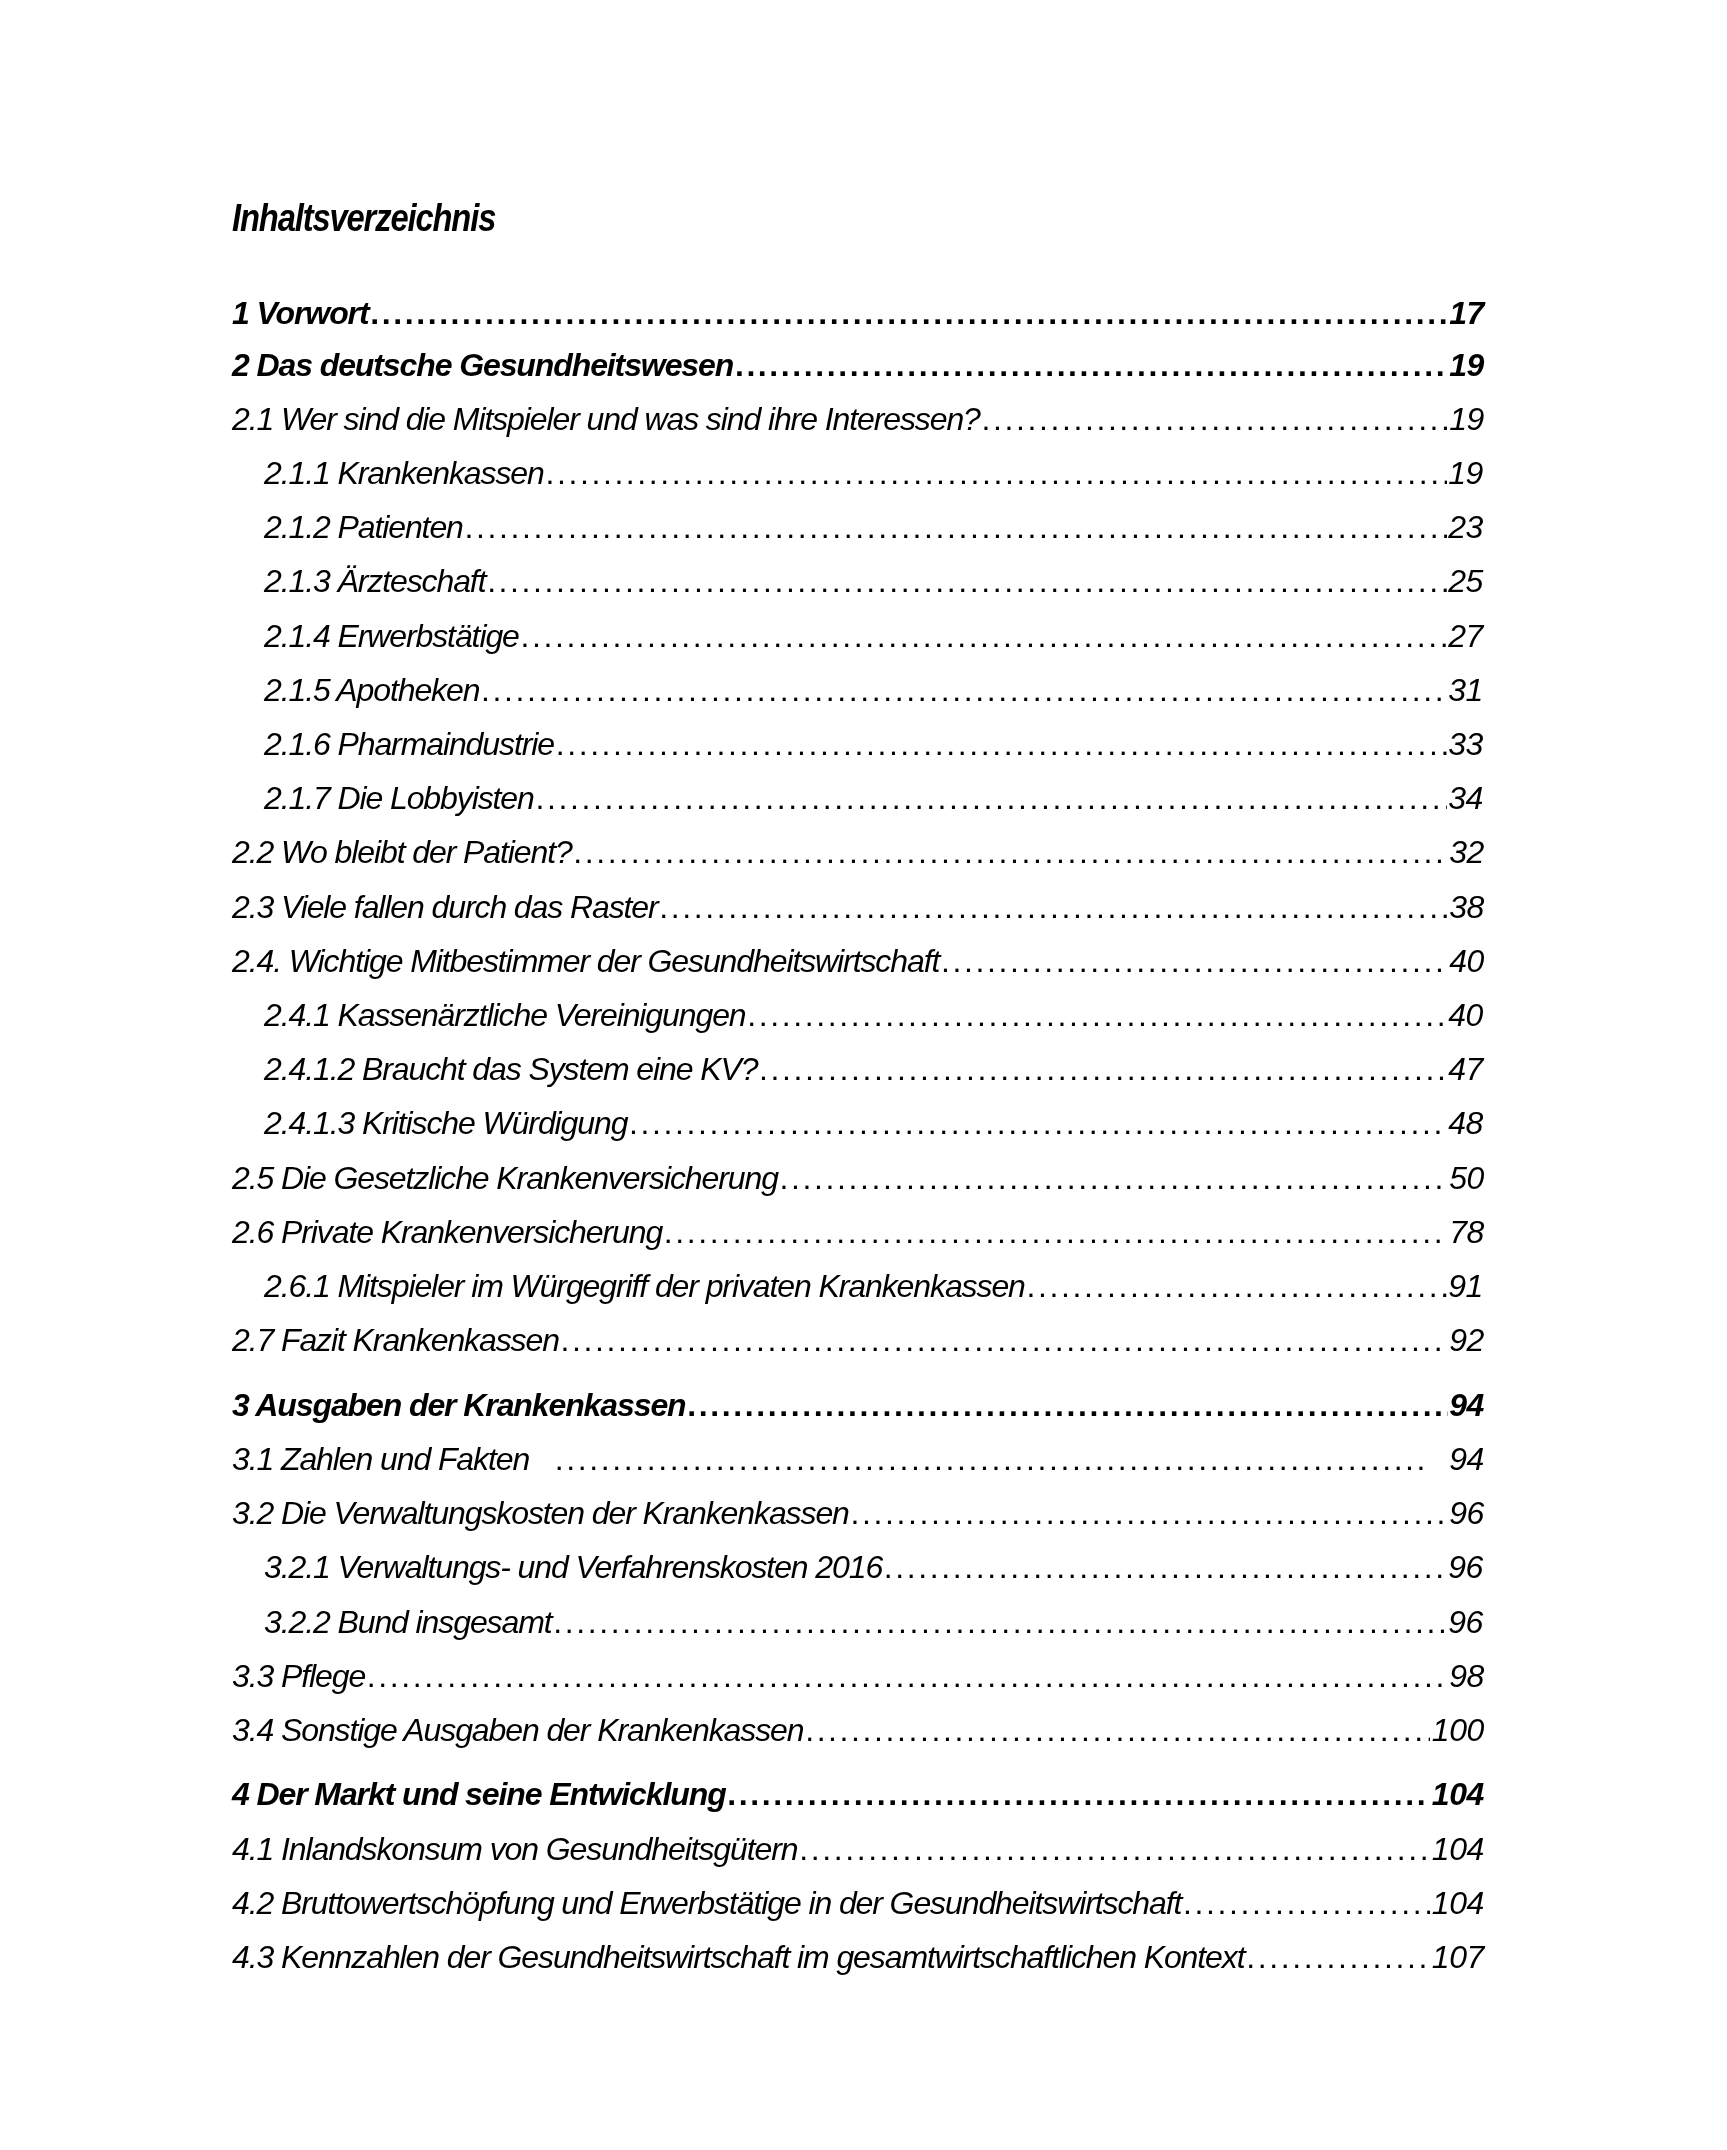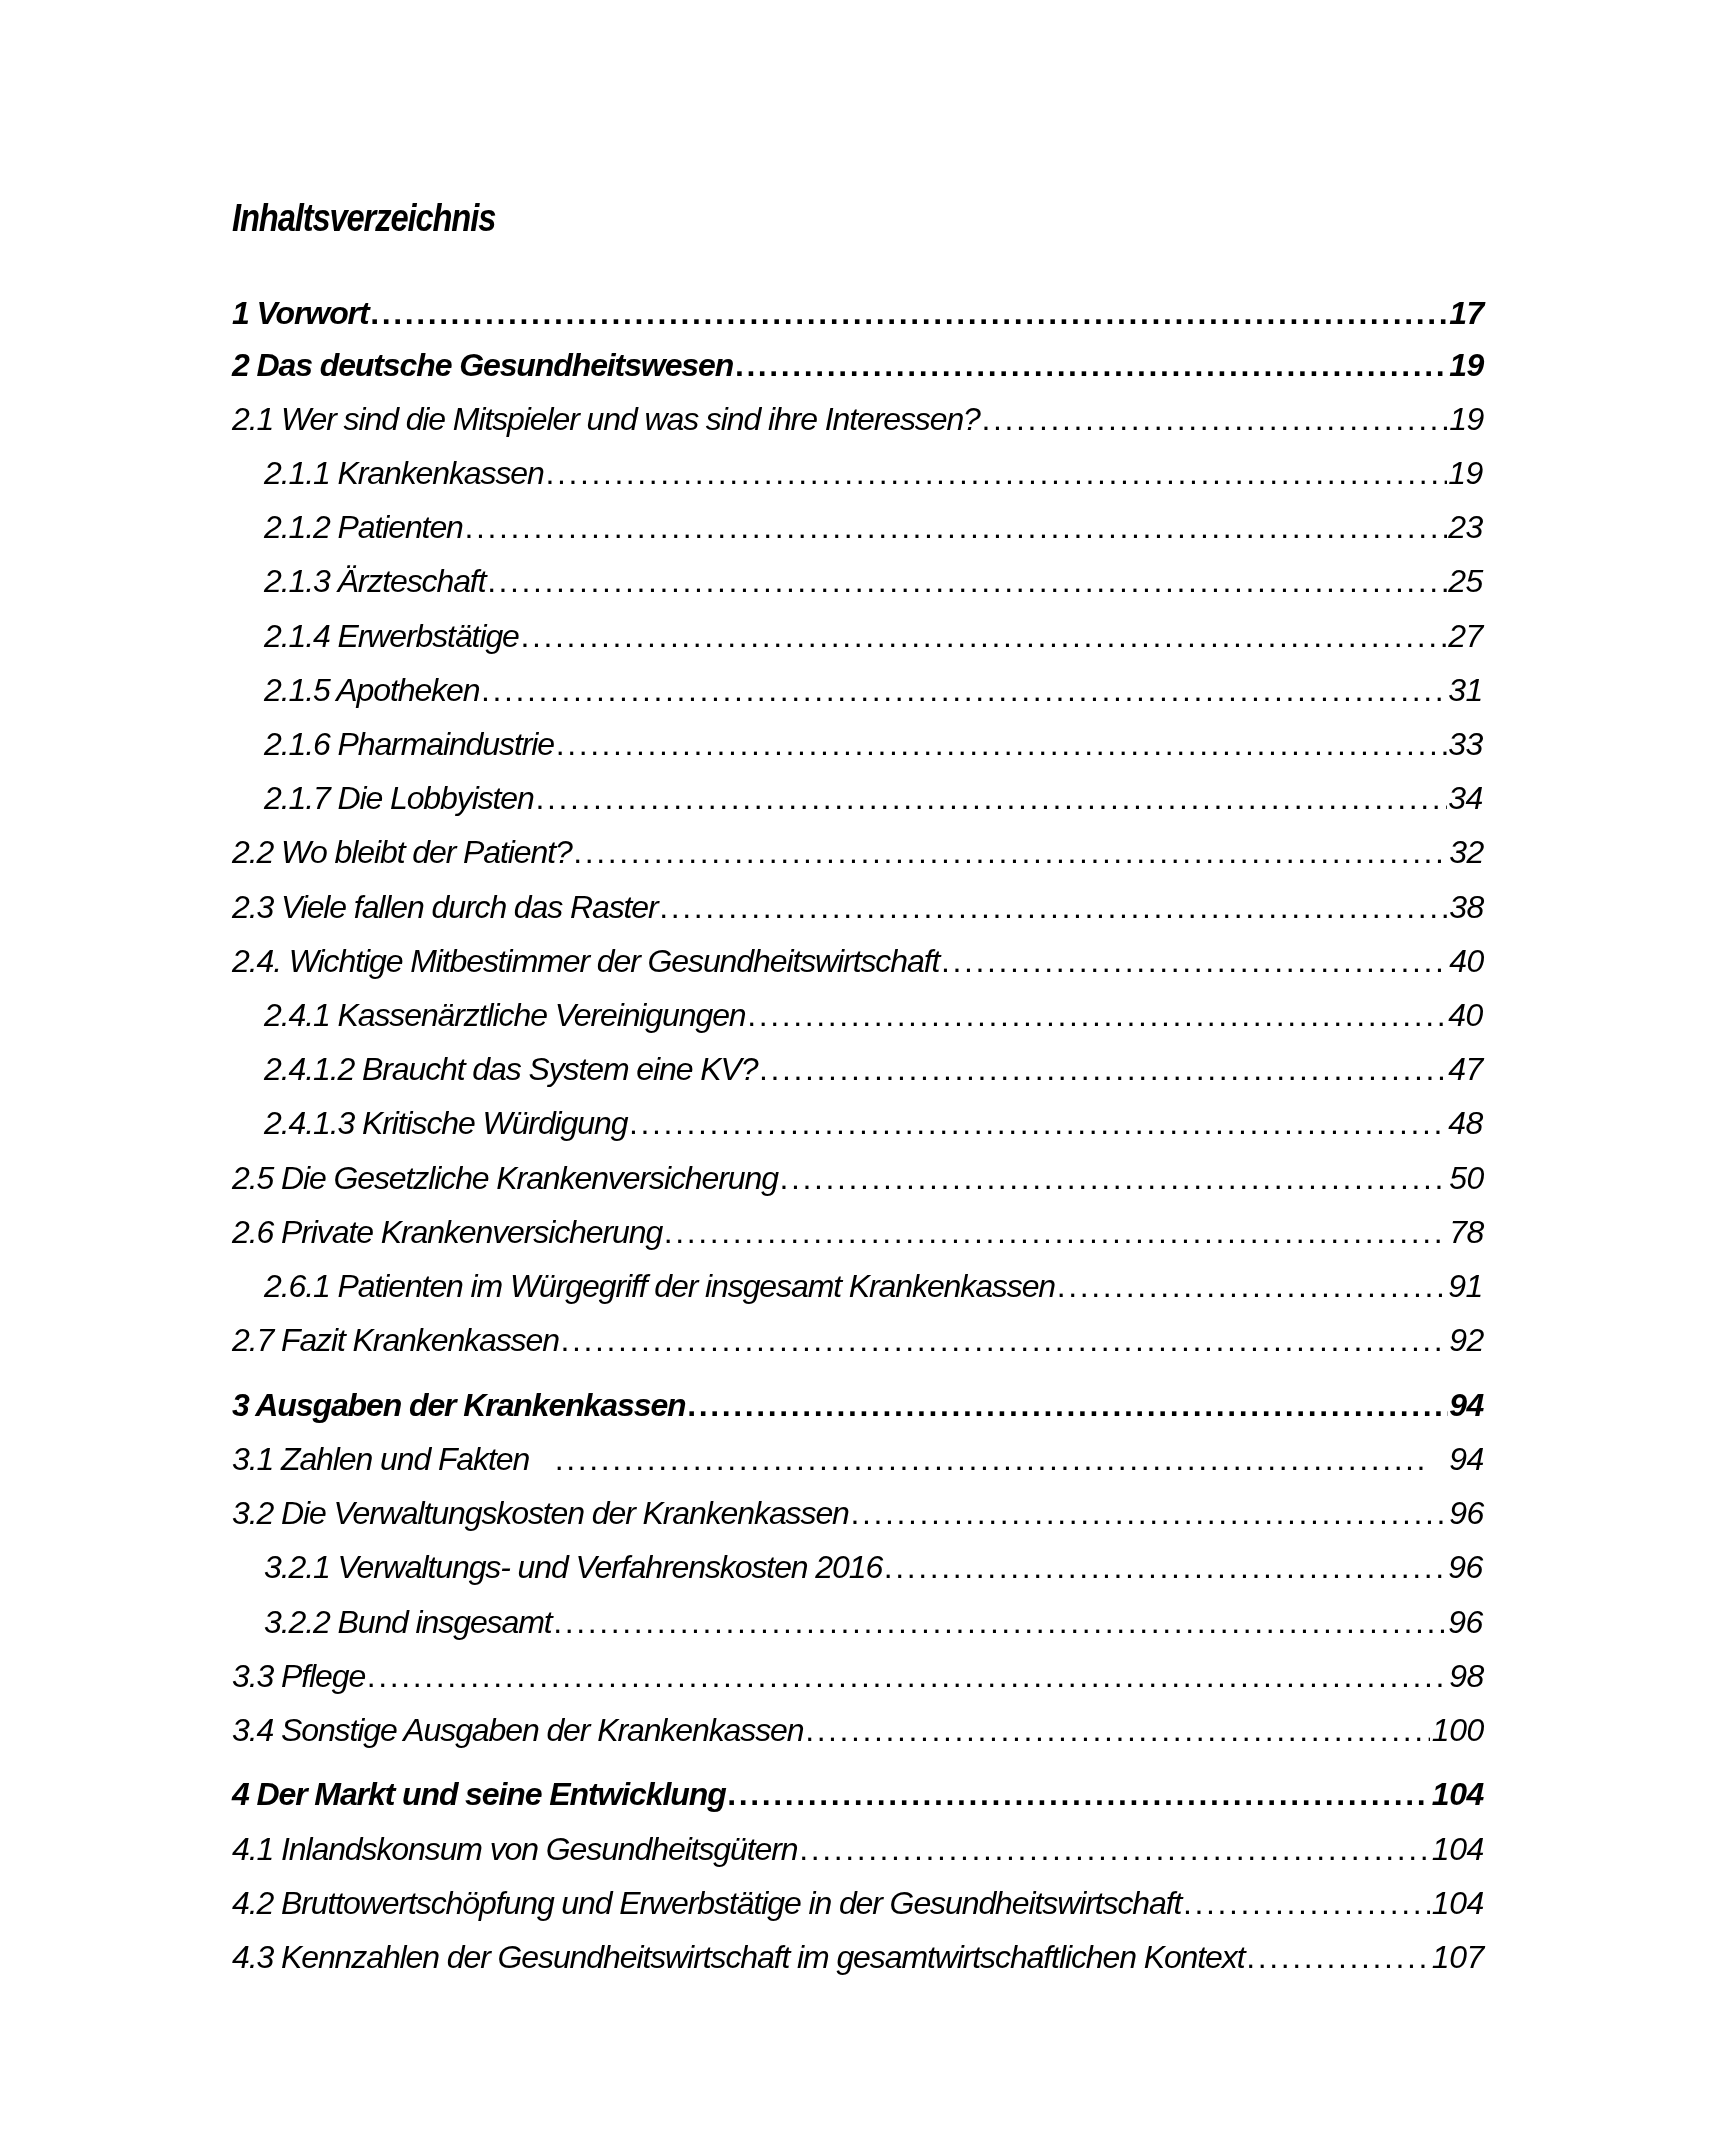--- a/index.html
+++ b/index.html
@@ -118,21 +118,21 @@
         <span class="label">2.5 Die Gesetzliche Krankenversicherung</span>
         <span class="leader"></span>
         <span class="page-num">50</span>
       </div>
       <div class="entry lvl2" style="top: 1214px;">
         <span class="label">2.6 Private Krankenversicherung</span>
         <span class="leader"></span>
         <span class="page-num">78</span>
       </div>
       <div class="entry lvl3" style="top: 1268px;">
-        <span class="label">2.6.1 Patienten im Würgegriff der insgesamt Krankenkassen</span>
+        <span class="label">2.6.1 Mitspieler im Würgegriff der privaten Krankenkassen</span>
         <span class="leader"></span>
         <span class="page-num">91</span>
       </div>
       <div class="entry lvl2" style="top: 1322px;">
         <span class="label">2.7 Fazit Krankenkassen</span>
         <span class="leader"></span>
         <span class="page-num">92</span>
       </div>
       <div class="entry lvl1" style="top: 1387px;">
         <span class="label">3 Ausgaben der Krankenkassen</span>

